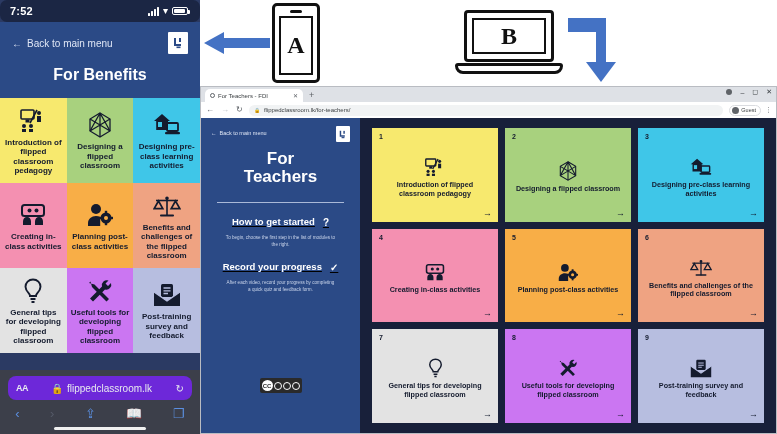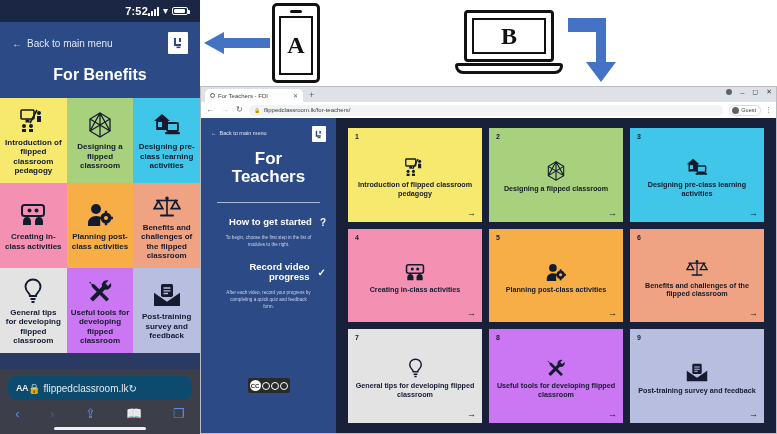--- a/index.html
+++ b/index.html
@@ -11,22 +11,23 @@
   }
   #stage { position: relative; width: 777px; height: 434px; background: #ffffff; }
 
   
   #phone {
     position: absolute; left: 0; top: 0; width: 200px; height: 434px;
     background: #2b3a63; overflow: hidden;
   }
   .ph-status {
     height: 22px; background: #1b2644; color: #fff;
-    display: flex; align-items: center; justify-content: flex-end;
-    padding: 0 12px 0 29px;
+    display: flex; align-items: center; justify-content: space-between;
+    padding: 0 12px 0 10px;
+    border-radius: 7px;
   }
   .ph-time { font-size: 11px; font-weight: bold; letter-spacing: .2px; }
   .ph-stat-icons { display: flex; align-items: center; gap: 4px; }
   .sig { display: inline-flex; align-items: flex-end; gap: 1px; height: 9px; }
   .sig i { width: 2px; background: #fff; display: block; border-radius: .5px; }
   .sig i:nth-child(1){height:3px}.sig i:nth-child(2){height:5px}
   .sig i:nth-child(3){height:7px}.sig i:nth-child(4){height:9px}
   .wifi { font-size: 10px; line-height: 1; color: #fff; }
   .batt { width: 16px; height: 8px; border: 1px solid #fff; border-radius: 2px; position: relative; }
   .batt::after { content: ""; position: absolute; right: -3px; top: 2px; width: 2px; height: 4px; background: #fff; border-radius: 0 1px 1px 0;}
@@ -45,22 +46,22 @@
   .ph-cell {
     height: 85px; padding: 6px 4px;
     display: flex; flex-direction: column; align-items: center; justify-content: center;
     text-align: center;
   }
   .ph-cell .ic { height: 30px; display: flex; align-items: center; justify-content: center; margin-bottom: 2px; }
   .ph-cell .lbl { font-size: 8px; font-weight: bold; color: #141b2e; line-height: 1.18; }
 
   .ph-browser { position: absolute; left: 0; right: 0; bottom: 0; height: 64px; background: #3c3f4a; }
   .ph-urlbar {
-    margin: 6px 8px 0; height: 24px; background: #0c4a6e; border-radius: 8px;
-    display: flex; align-items: center; padding: 11px 8px;
+    margin: 6px 8px 0; height: 24px; background: #6d28d9; border-radius: 8px;
+    display: flex; align-items: center; justify-content: space-between; padding: 11px 8px;
     color: #e7e9ef;
   }
   .ph-aa { font-size: 9px; font-weight: bold; letter-spacing: -.5px; }
   .ph-url { font-size: 10px; display: flex; align-items: center; gap: 3px; }
   .ph-reload { font-size: 10px; }
   .ph-toolbar { display: flex; align-items: center; justify-content: space-around; height: 26px; color: #5b8fe0; }
   .ph-toolbar span { font-size: 13px; }
   .ph-toolbar .dim { color: #555a68; }
   .ph-homebar { width: 92px; height: 3px; background: #f0f0f0; border-radius: 2px; margin: 1px auto 0; }
 
@@ -100,28 +101,28 @@
   .br-omni .lock { font-size: 5px; color: #5f6368; }
   .br-omni .addr { font-size: 6px; color: #3c4043; white-space: nowrap; }
   .br-right { display: flex; align-items: center; gap: 4px; }
   .br-guest { display: flex; align-items: center; gap: 2px; font-size: 5.5px; color: #3c4043;
      border: 1px solid #dadce0; border-radius: 7px; padding: 1px 4px 1px 2px;}
   .br-guest .av { width: 7px; height: 7px; border-radius: 50%; background: #5f6368; }
   .br-kebab { font-size: 7px; color: #5f6368; letter-spacing: -1px; }
 
   .br-page { display: flex; height: 315px; background: #18203a; }
 
-  .dk-side { width: 135px; background: #2b4a86; padding: 8px 10px 0; position: relative; }
+  .dk-side { width: 159px; background: #2b4a86; padding: 8px 10px 0; position: relative; }
   .dk-backrow { display: flex; align-items: flex-start; justify-content: space-between; }
   .dk-back { color: #dfe6f5; font-size: 5.5px; display: flex; align-items: center; gap: 3px; padding-top: 4px;}
   .dk-logo { width: 14px; height: 16px; background: #fff; border-radius: 1px; display: flex; align-items: center; justify-content: center; }
   .dk-title { color: #fff; font-size: 17px; font-weight: bold; text-align: center; line-height: 1.05; margin-top: 8px; }
   .dk-rule { height: 1px; background: #aab9d8; margin: 16px 6px 0; }
   .dk-sec { margin-top: 14px; }
-  .dk-sec-head { display: flex; align-items: center; justify-content: flex-end; gap: 8px; }
+  .dk-sec-head { display: flex; align-items: center; justify-content: center; gap: 8px; text-decoration: underline; }
   .dk-sec-title { color: #fff; font-size: 9.5px; font-weight: bold; text-align: right; line-height: 1.1; }
   .dk-sec-mark { color: #fff; font-size: 10px; font-weight: bold; }
   .dk-sec-body { color: #c9d4ea; font-size: 4.6px; line-height: 1.55; text-align: center; margin-top: 6px; padding: 0 14px; }
   .dk-cc { position: absolute; left: 50%; transform: translateX(-50%); bottom: 40px;
     width: 42px; height: 15px; background: #2a2a2a; border-radius: 2px; display: flex; align-items: center; gap: 1px; padding: 0 2px;}
   .dk-cc .cc-c { width: 11px; height: 11px; border-radius: 50%; background: #fff; color: #2a2a2a; font-size: 6px;
     display: flex; align-items: center; justify-content: center; font-weight: bold;}
   .dk-cc .cc-b { width: 8px; height: 8px; border-radius: 50%; border: 1.5px solid #fff; }
 
   .dk-main { flex: 1; padding: 10px 12px; }
@@ -401,21 +402,21 @@
         <div class="dk-sec">
           <div class="dk-sec-head">
             <span class="dk-sec-title">How to get started</span>
             <span class="dk-sec-mark">?</span>
           </div>
           <div class="dk-sec-body">To begin, choose the first step in the list of modules to the right.</div>
         </div>
 
         <div class="dk-sec">
           <div class="dk-sec-head">
-            <span class="dk-sec-title">Record video progress</span>
+            <span class="dk-sec-title">Record your progress</span>
             <span class="dk-sec-mark">✓</span>
           </div>
           <div class="dk-sec-body">After each video, record your progress by completing a quick quiz and feedback form.</div>
         </div>
 
         <div class="dk-cc">
           <span class="cc-c">CC</span>
           <span class="cc-b"></span>
           <span class="cc-b"></span>
           <span class="cc-b"></span>

